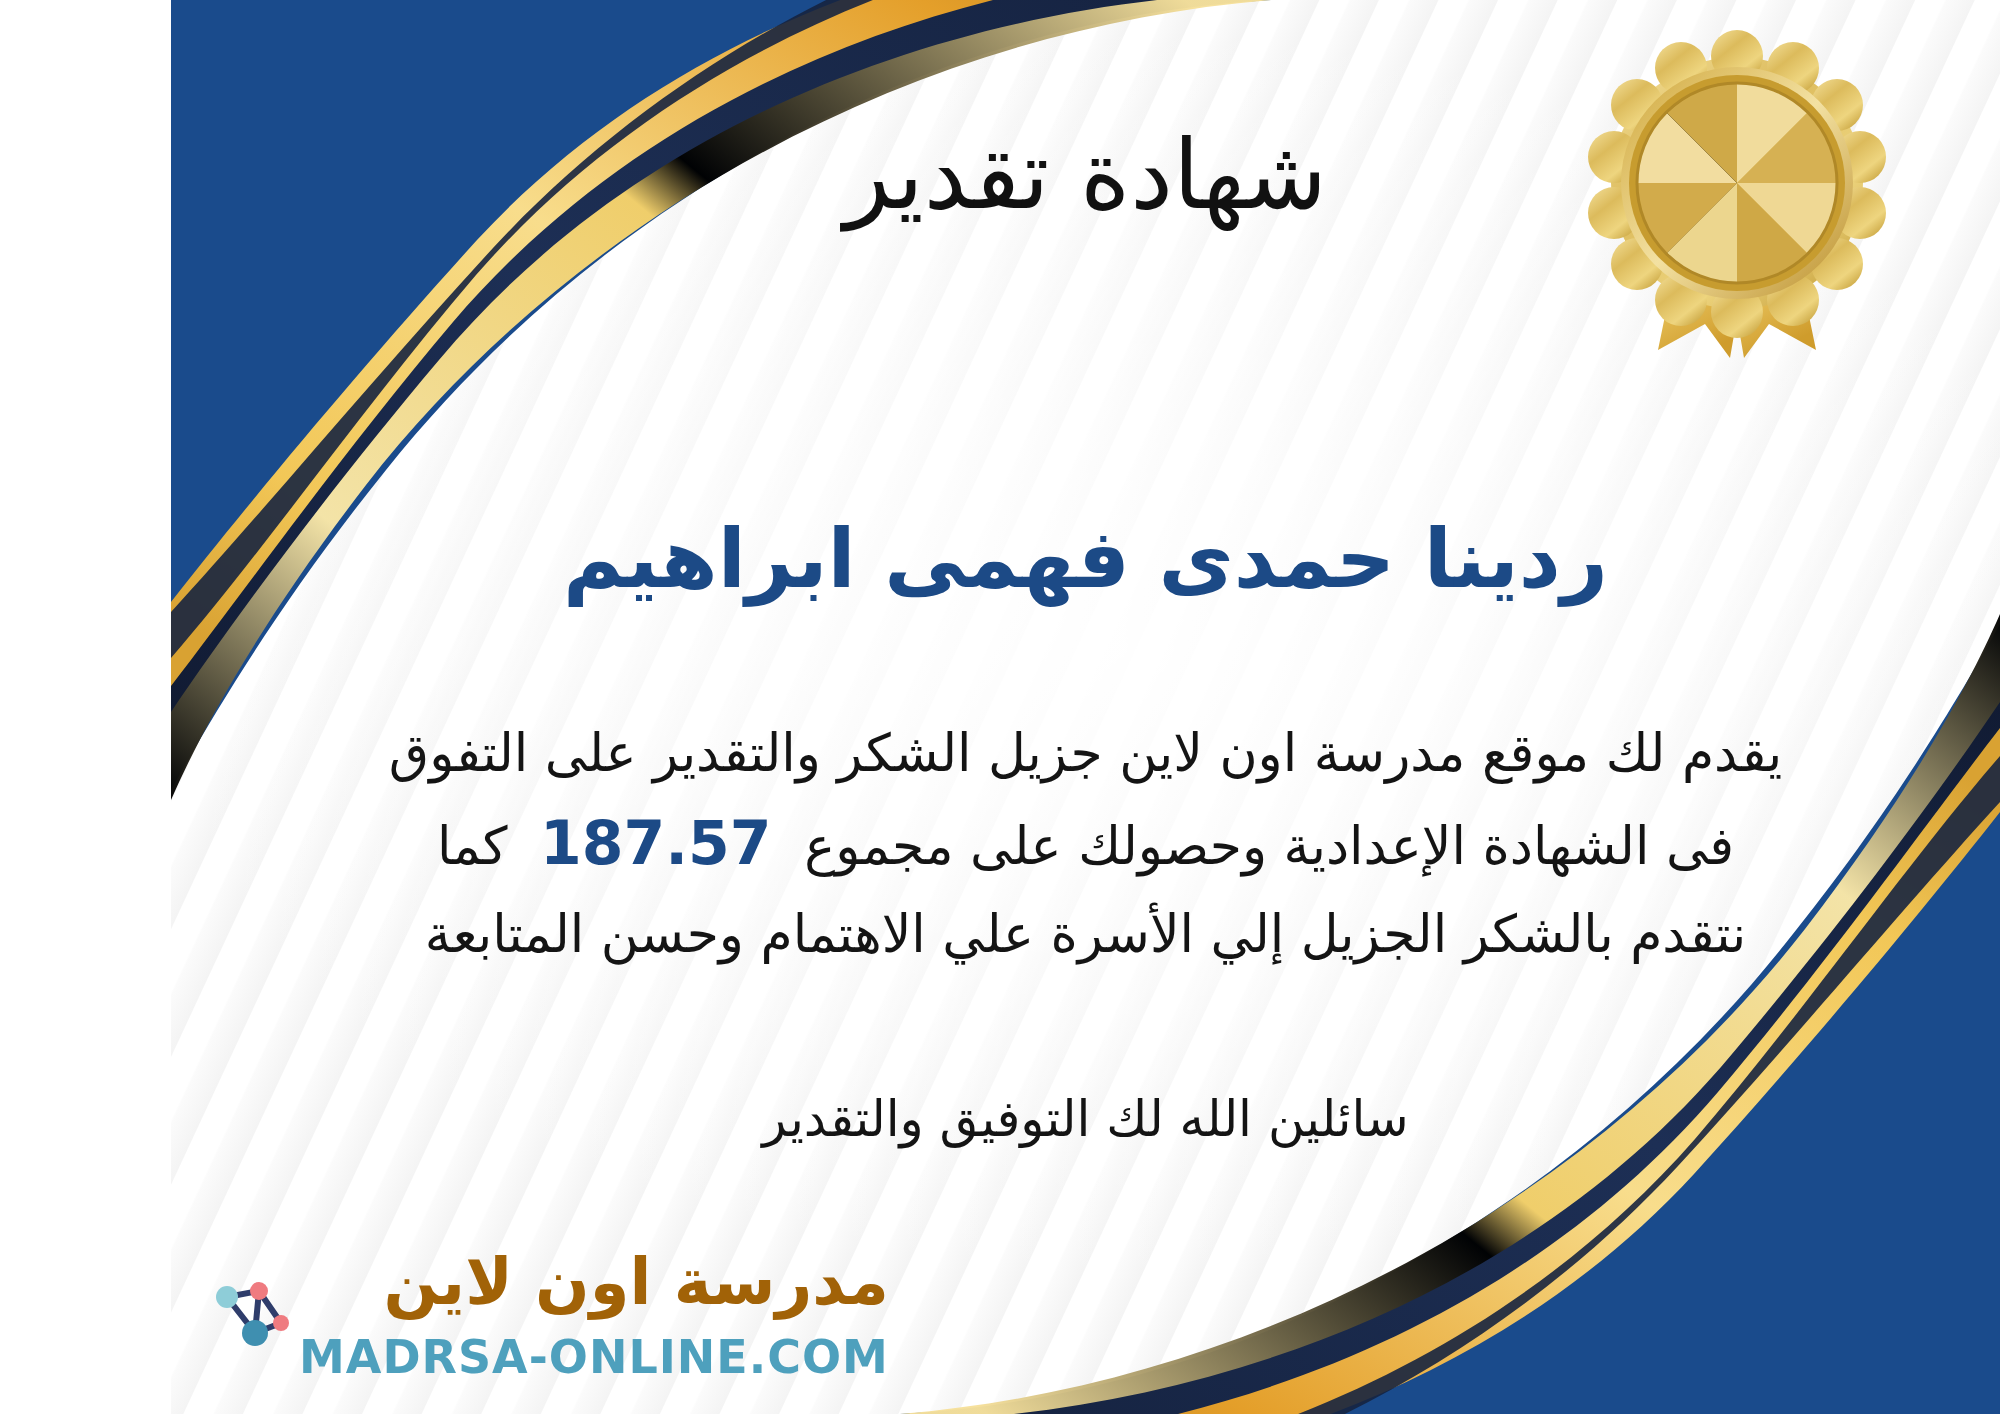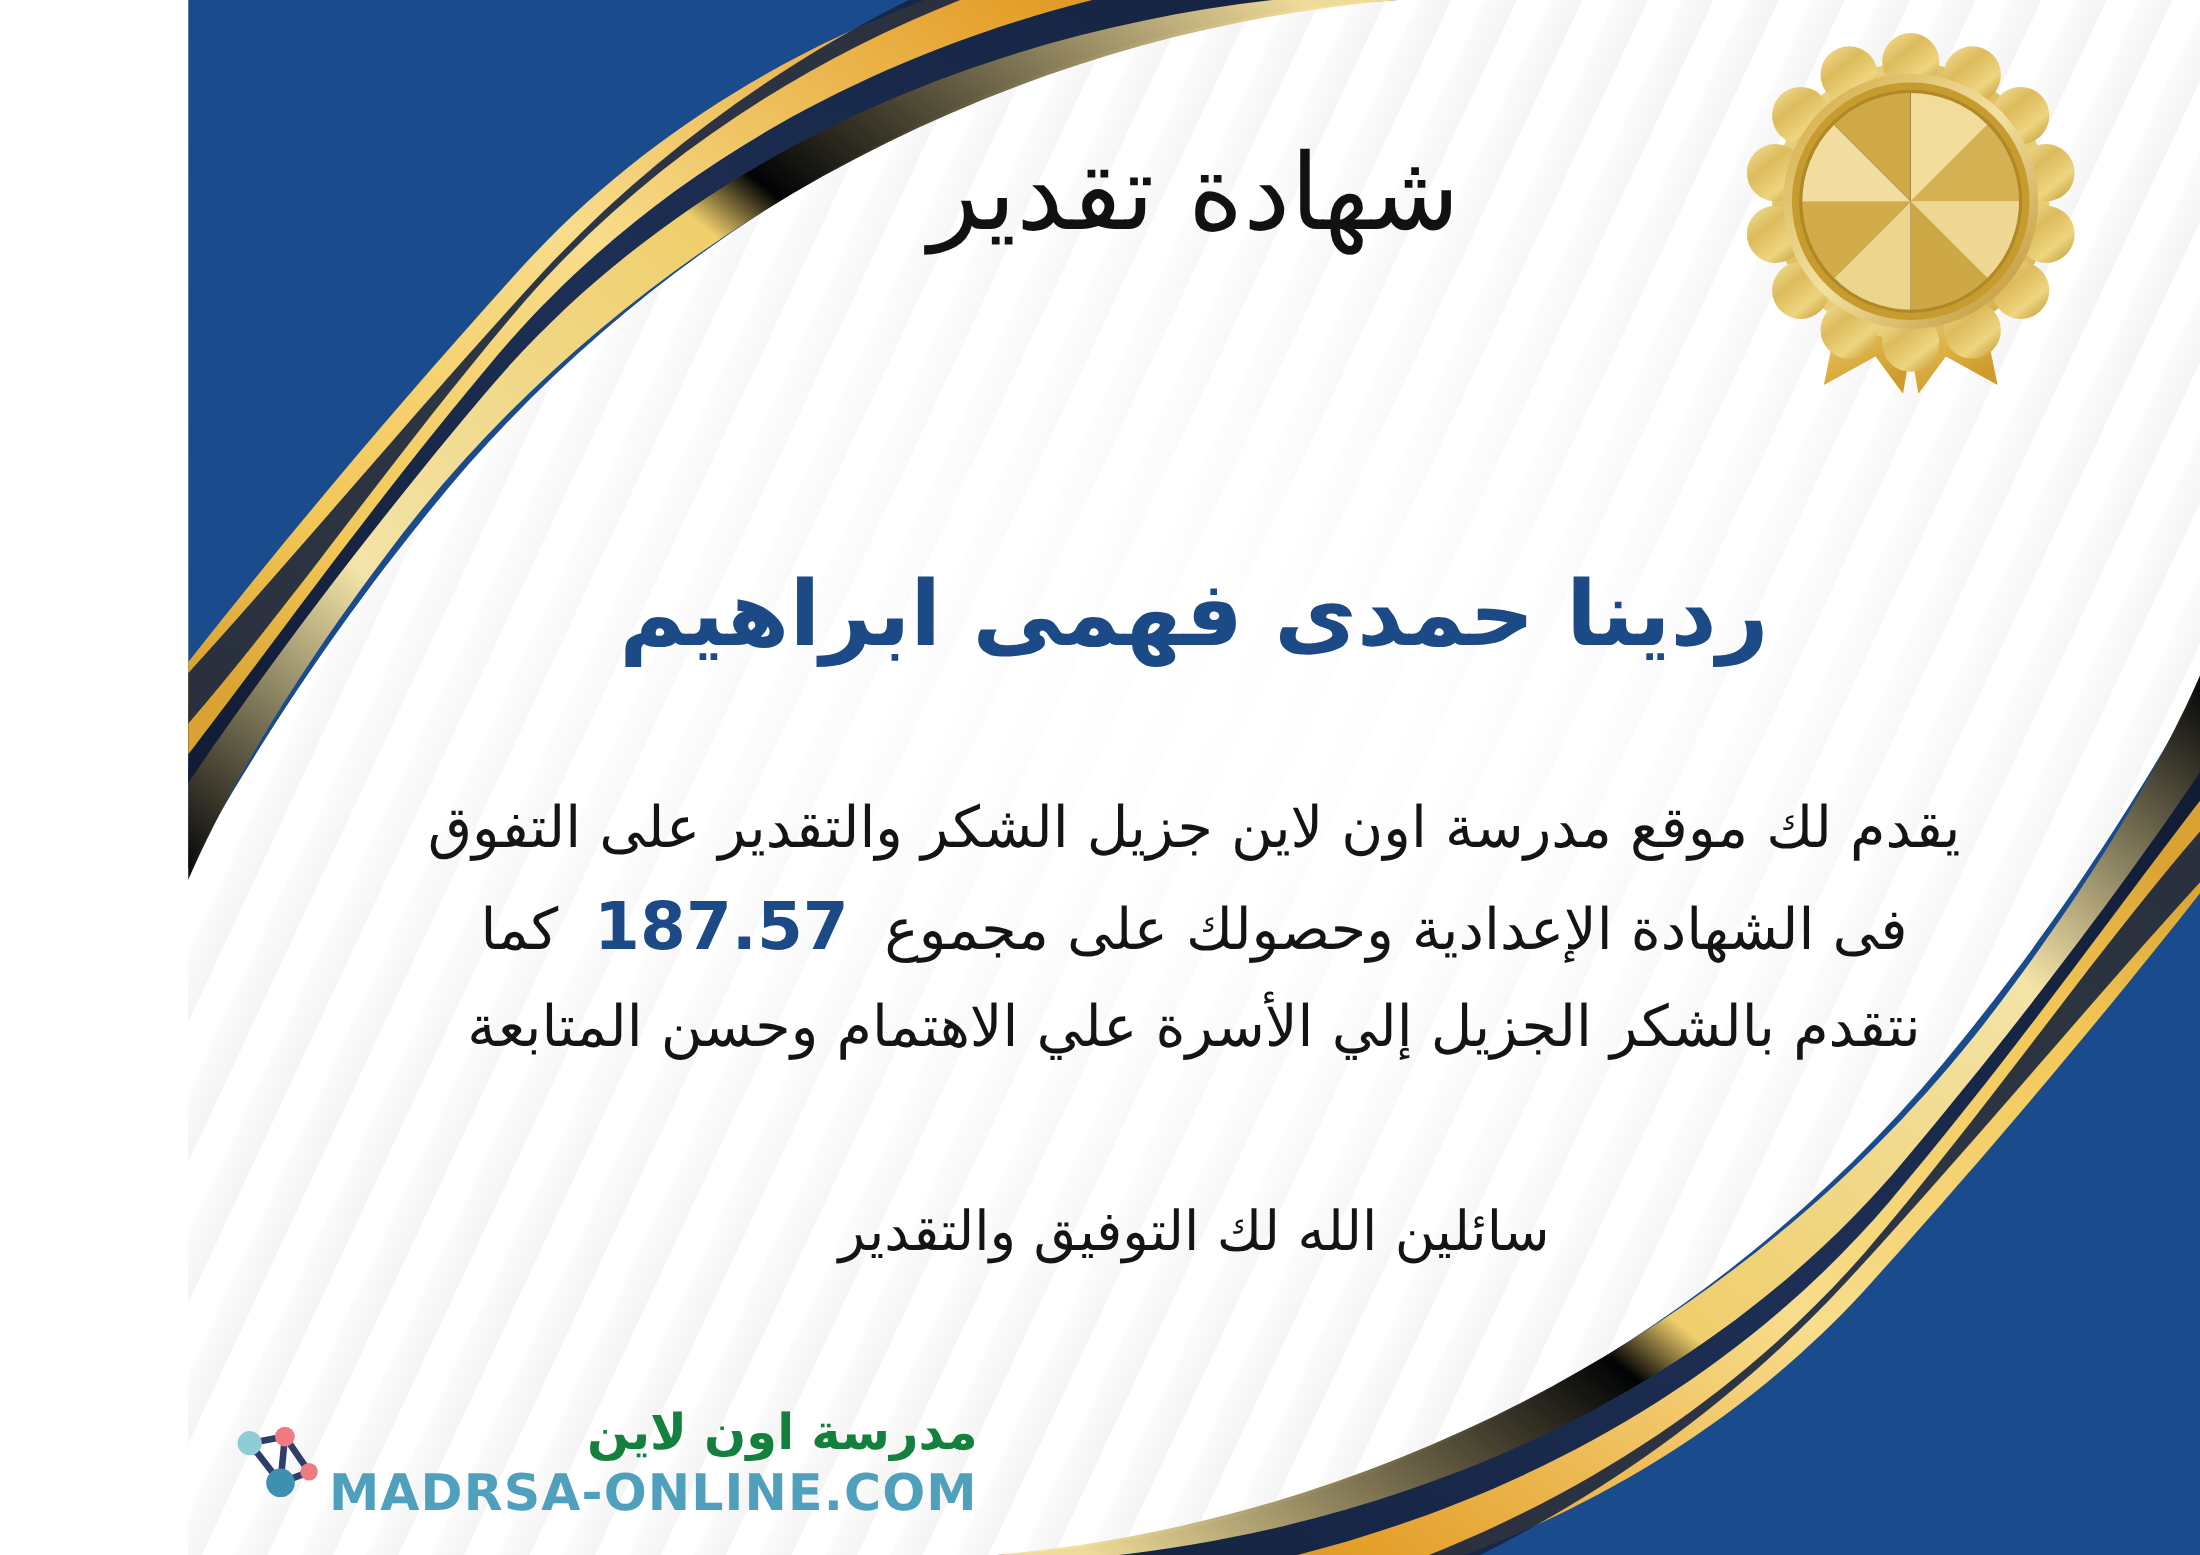--- a/index.html
+++ b/index.html
@@ -127,35 +127,35 @@
     left: 26px;
     bottom: 34px;
     display: flex;
     flex-direction: row-reverse;
     align-items: center;
     gap: 10px;
     direction: rtl;
   }
   .brand-text { text-align: right; line-height: 1; }
   .brand-ar {
-    font-size: 45px;
+    font-size: 64px;
     font-weight: 700;
-    color: #15803d;
+    color: #a16207;
     direction: rtl;
     display: block;
     letter-spacing: 0px;
   }
   .brand-url {
     font-size: 46px;
     font-weight: 700;
     color: #4ea0bd;
     display: block;
     letter-spacing: 1px;
     direction: ltr;
-    margin-top: 10px;
+    margin-top: 20px;
   }
   .brand-mark { width: 92px; height: 92px; flex: 0 0 auto; }
 </style>
 </head>
 <body>
 
 <div id="cert">
 
   <div class="paper-texture"></div>
   <div class="paper-sheen"></div>

